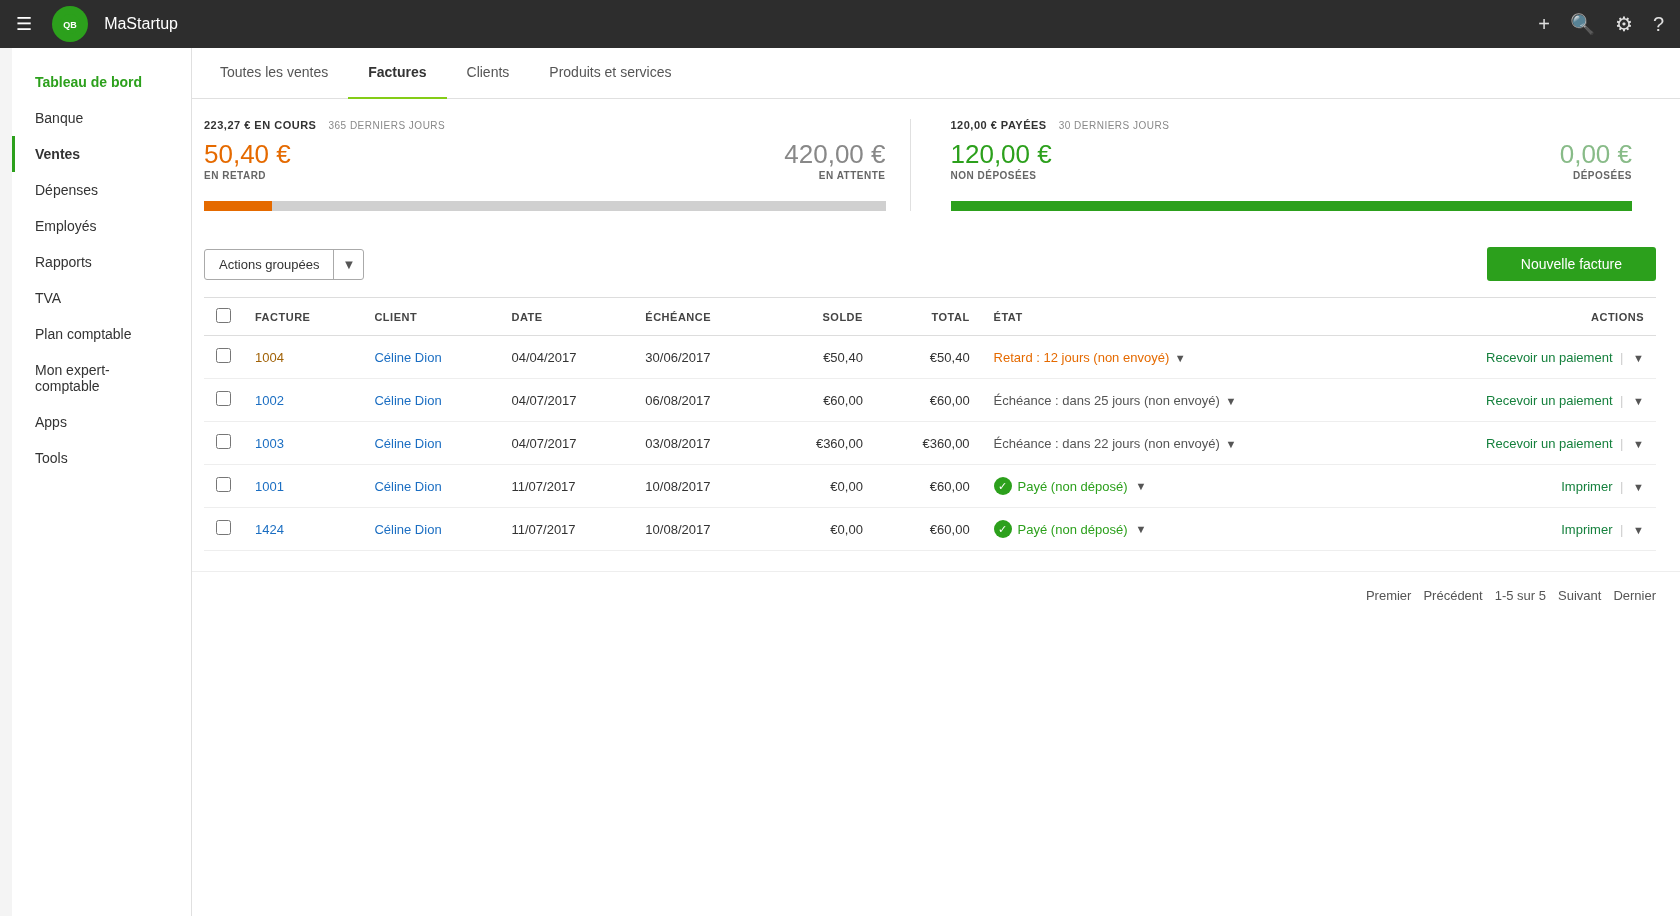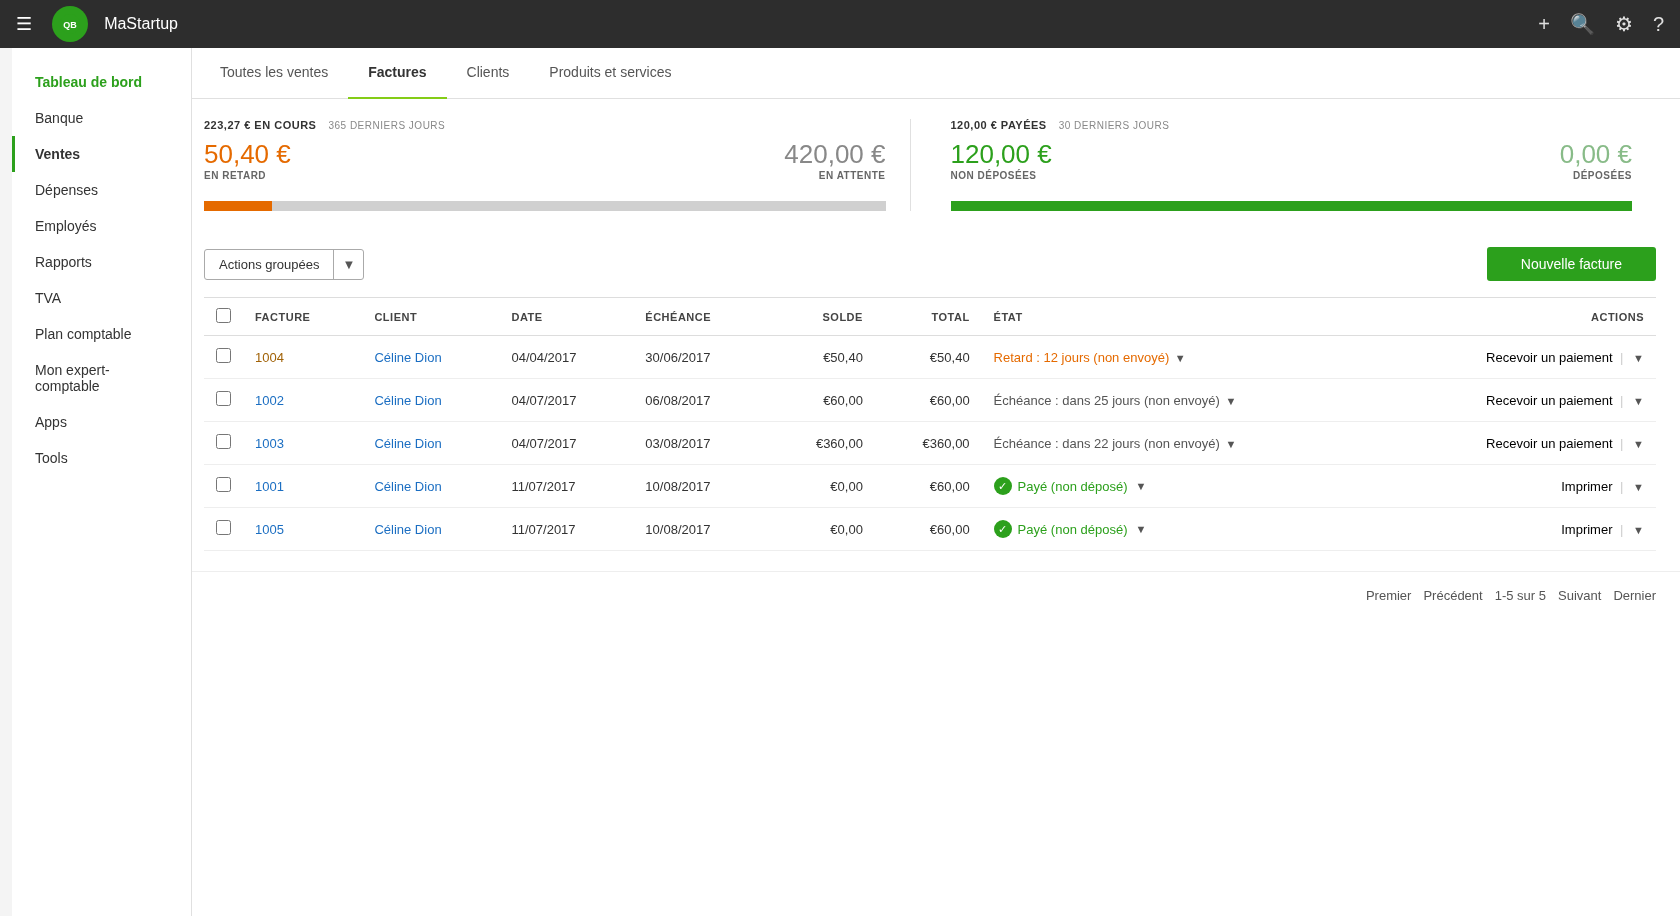--- a/index.html
+++ b/index.html
@@ -237,21 +237,21 @@
       padding: 12px 12px;
       font-size: 13px;
       color: #333;
       vertical-align: middle;
     }
     tbody td.right { text-align: right; }
     .cb-col { width: 36px; }
     .status-orange { color: #e56a00; }
     .status-normal { color: #555; }
     .status-green { color: #2ca01c; font-weight: 500; }
-    .action-link { color: #000000; cursor: pointer; font-weight: 500; text-align: center; }
+    .action-link { color: #15803d; cursor: pointer; font-weight: 500; text-align: center; }
     .dropdown-small {
       display: inline-block;
       cursor: pointer;
       color: #555;
       font-size: 11px;
       margin-left: 2px;
     }
     .action-cell {
       text-align: right;
       white-space: nowrap;
@@ -453,21 +453,21 @@
               <span class="paid-status">
                 <span class="check-circle">✓</span>
                 <span class="status-green">Payé (non déposé)</span> 
                 <span class="dropdown-small">▼</span>
               </span>
             </td>
             <td class="action-cell"><span class="action-link">Imprimer</span><span class="action-divider"> | </span><span class="dropdown-small">▼</span></td>
           </tr>
           <tr>
             <td class="cb-col"><input type="checkbox" style=""></td>
-            <td style="color: rgb(27, 110, 194); cursor: pointer;">1005</td>
+            <td style="color: rgb(27, 110, 194); cursor: pointer;">1424</td>
             <td style="color: rgb(27, 110, 194); cursor: pointer;">Céline Dion</td>
             <td>11/07/2017</td>
             <td>10/08/2017</td>
             <td class="right">€0,00</td>
             <td class="right">€60,00</td>
             <td>
               <span class="paid-status">
                 <span class="check-circle">✓</span>
                 <span class="status-green">Payé (non déposé)</span> 
                 <span class="dropdown-small">▼</span>

